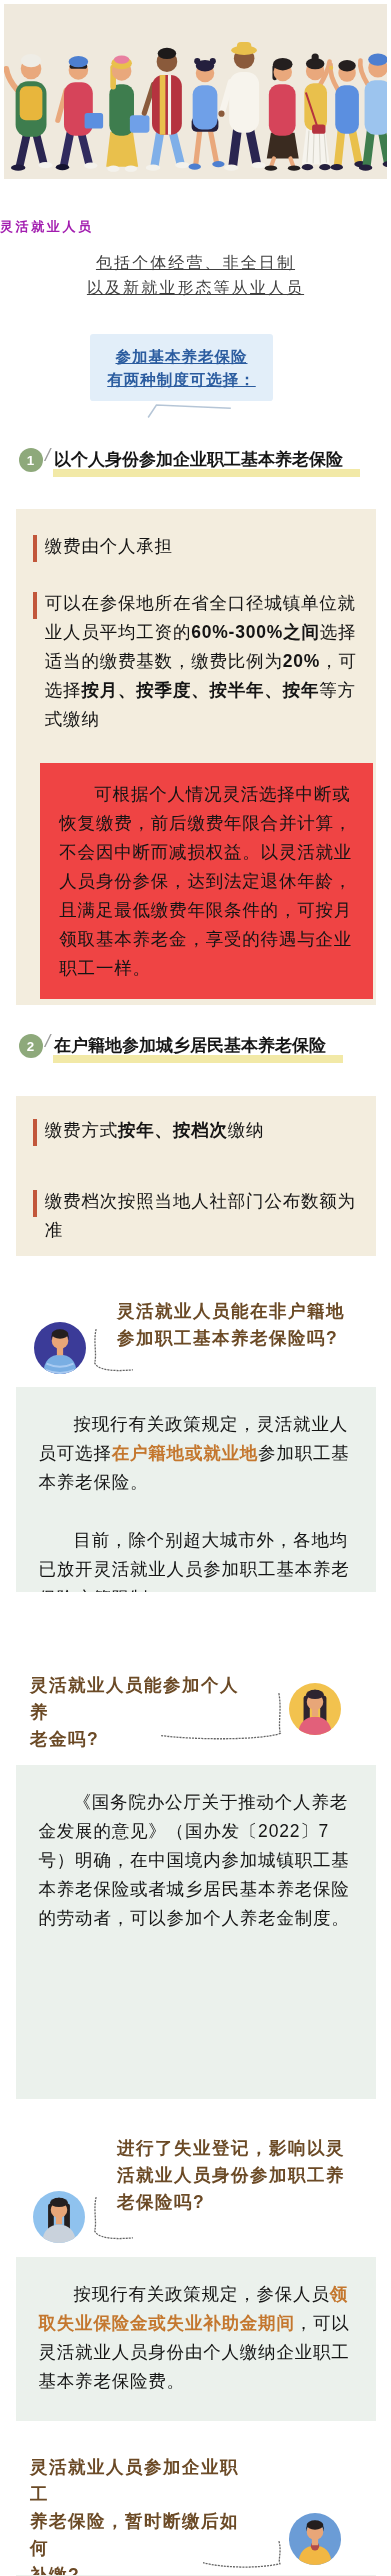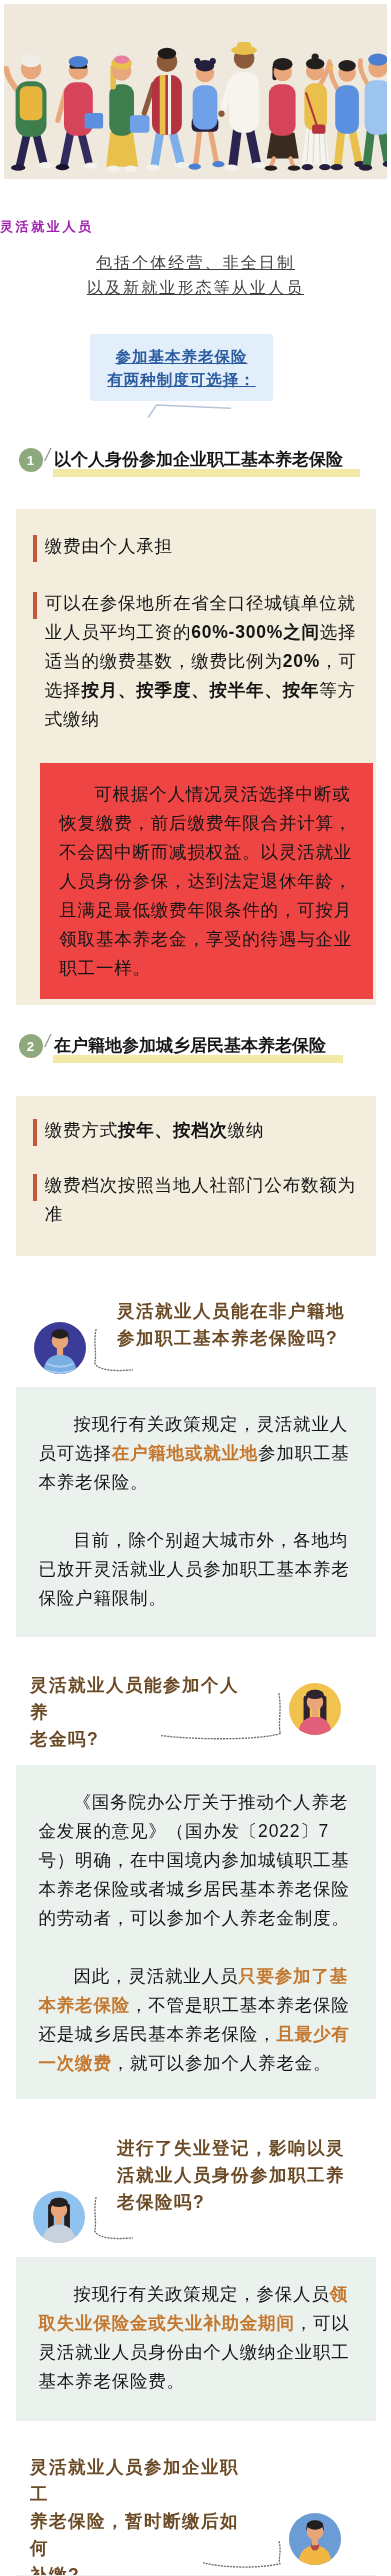--- a/index.html
+++ b/index.html
@@ -221,21 +221,21 @@
     <div class="slash">/</div>
     <div class="sec-title">在户籍地参加城乡居民基本养老保险</div>
     <div class="sec-bar" style="width:290px"></div>
   </div>
 
   <div class="abs panel" style="top:1096px;height:160px;padding:19.6px 15.5px 0 17px">
     <div class="bullet">
       <span class="bar"></span>
       <div class="btxt">缴费方式<b>按年、按档次</b>缴纳</div>
     </div>
-    <div class="bullet" style="margin-top:25px">
+    <div class="bullet" style="margin-top:41px">
       <span class="bar"></span>
       <div class="btxt">缴费档次按照当地人社部门公布数额为准</div>
     </div>
   </div>
 
   <svg class="abs avatar" style="left:34px;top:1322px" viewBox="0 0 100 100">
     <defs>
         <clipPath id="c1">
           <circle cx="50" cy="50" r="50"></circle>
         </clipPath>
@@ -248,21 +248,21 @@
       <rect x="44" y="48" width="12" height="16" fill="#E8A678"></rect>
       <circle cx="50" cy="36" r="16" fill="#E8A678"></circle>
       <path d="M33,36 a17,17 0 0 1 34,0 l0,-7 a17,14 0 0 0 -34,0 z" fill="#241F1F"></path>
       <ellipse cx="50" cy="23" rx="16" ry="9" fill="#241F1F"></ellipse>
     </g>
   </svg>
   <svg class="abs tail" style="left:91px;top:1328px" width="43" height="47" viewBox="0 0 84 92">
     <path d="M10,2 C4,28 12,52 7,68 C12,80 34,86 82,82" stroke="#4a4a4a" stroke-width="2.5" fill="none" stroke-dasharray="4 2"></path>
   </svg>
   <div class="abs q-text" style="left:117px;top:1298px;width:247px">灵活就业人员能在非户籍地<br>参加职工基本养老保险吗?</div>
-  <div class="abs answer" style="top:1387px;height:250px">
+  <div class="abs answer" style="top:1387px;height:205px">
     <p>按现行有关政策规定，灵活就业人员可选择<span class="hl">在户籍地或就业地</span>参加职工基本养老保险。</p>
     <p>目前，除个别超大城市外，各地均已放开灵活就业人员参加职工基本养老保险户籍限制。</p>
   </div>
 
   <div class="abs q-text" style="left:30px;top:1672px;width:216px">灵活就业人员能参加个人养<br>老金吗?</div>
   <svg class="abs tail" style="left:160px;top:1692px" width="124" height="54" viewBox="0 0 240 104">
     <path d="M230,2 C236,34 228,62 233,80 C190,94 60,92 2,84" stroke="#4a4a4a" stroke-width="2.5" fill="none" stroke-dasharray="4 2"></path>
   </svg>
   <svg class="abs avatar" style="left:289px;top:1683px" viewBox="0 0 100 100">
     <defs>
@@ -276,21 +276,20 @@
       <rect x="60" y="24" width="12" height="56" rx="6" fill="#2E2430"></rect>
       <path d="M18,100 C18,76 32,65 50,65 C68,65 82,76 82,100 Z" fill="#E2607A"></path>
       <rect x="44" y="48" width="12" height="16" fill="#E8A678"></rect>
       <circle cx="50" cy="36" r="16" fill="#E8A678"></circle>
       <path d="M33,38 a17,17 0 0 1 34,0 l0,-10 a17,15 0 0 0 -34,0 z" fill="#2E2430"></path>
       <ellipse cx="50" cy="22" rx="17" ry="9" fill="#2E2430"></ellipse>
     </g>
   </svg>
   <div class="abs answer" style="top:1765px;height:334px">
     <p>《国务院办公厅关于推动个人养老金发展的意见》（国办发〔2022〕7号）明确，在中国境内参加城镇职工基本养老保险或者城乡居民基本养老保险的劳动者，可以参加个人养老金制度。</p>
-    <p>因此，灵活就业人员<span class="hl">只要参加了基本养老保险</span>，不管是职工基本养老保险还是城乡居民基本养老保险，<span class="hl">且最少有一次缴费</span>，就可以参加个人养老金。</p>
   </div>
 
   <svg class="abs avatar" style="left:33px;top:2191px" viewBox="0 0 100 100">
     <defs>
         <clipPath id="c3">
           <circle cx="50" cy="50" r="50"></circle>
         </clipPath>
       </defs>
     <circle cx="50" cy="50" r="50" fill="#8FC2EE"></circle>
     <g clip-path="url(#c3)">

